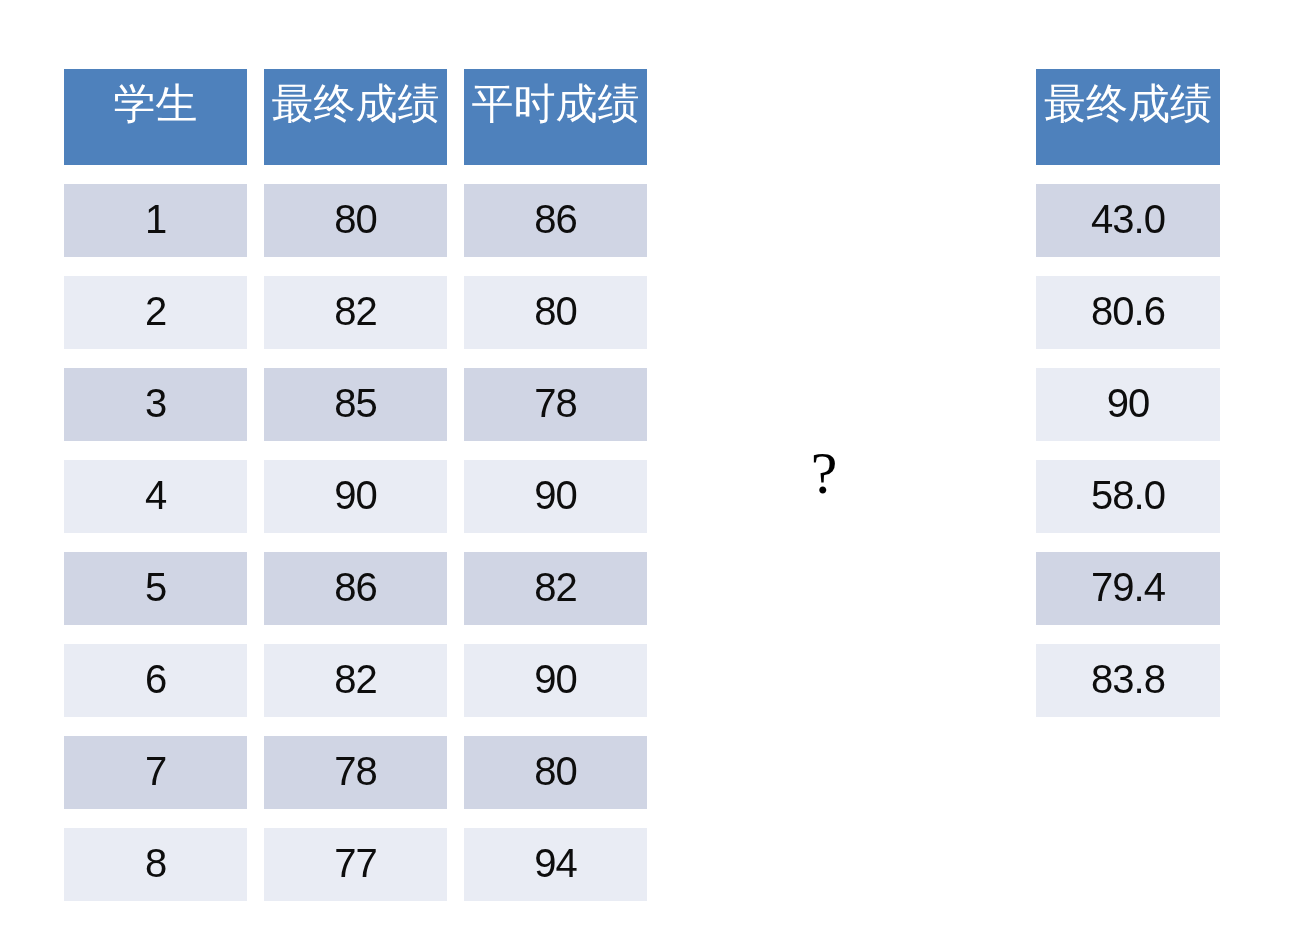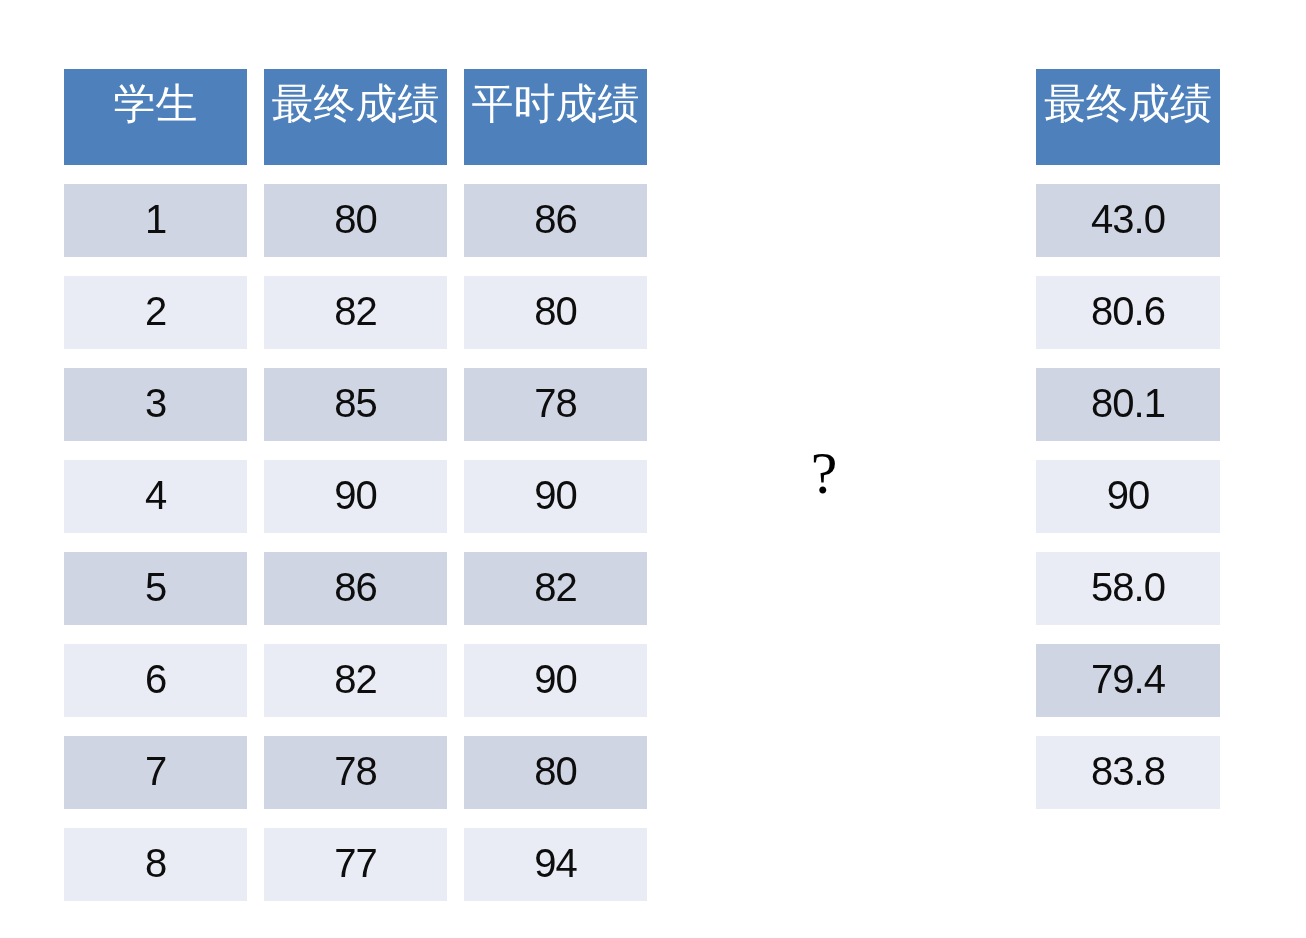--- a/index.html
+++ b/index.html
@@ -91,18 +91,17 @@
   <div class="cell band-light">94</div>
 </div>
 
 <div class="qmark">?</div>
 
 <div class="grades-table right-table">
   <div class="th">最终成绩</div>
 
   <div class="cell band-dark">43.0</div>
   <div class="cell band-light">80.6</div>
-  <div class="cell band-dark">80.1</div>
   <div class="cell band-light">90</div>
   <div class="cell band-light">58.0</div>
   <div class="cell band-dark">79.4</div>
   <div class="cell band-light">83.8</div>
 </div>
 
 </body></html>

